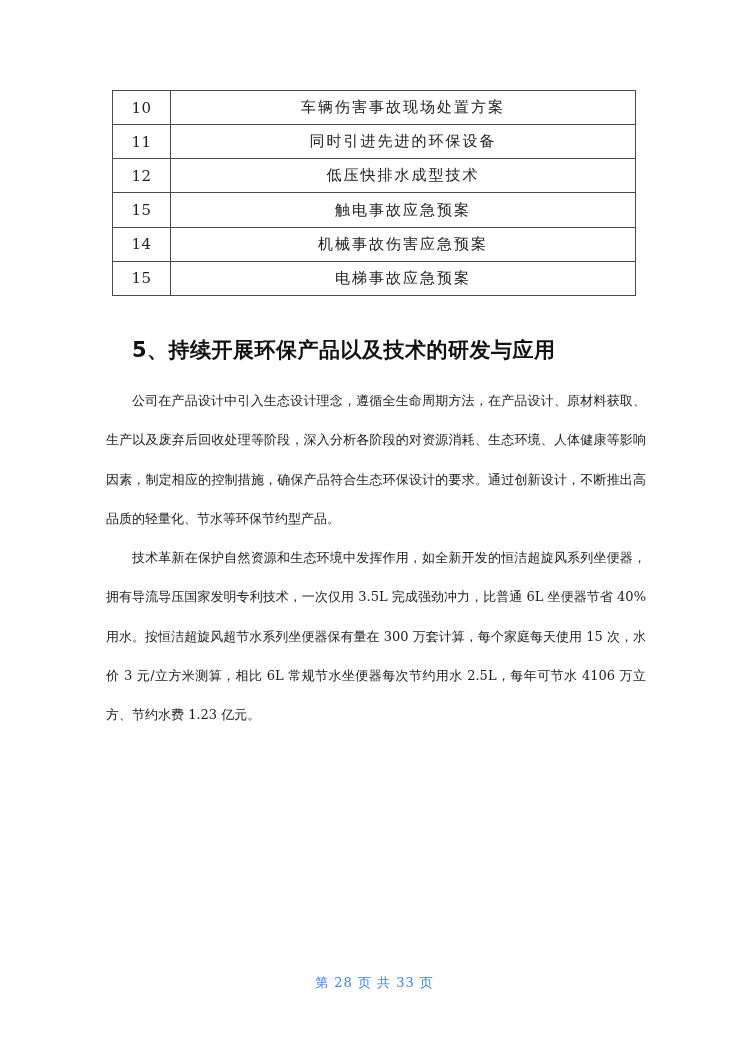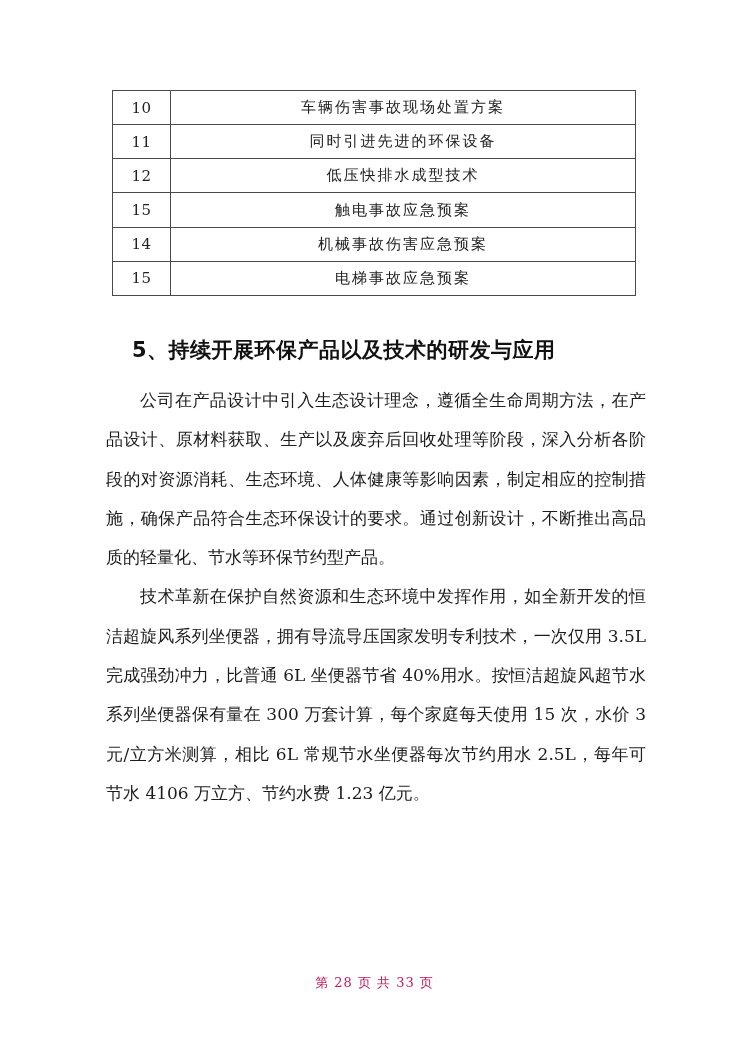--- a/index.html
+++ b/index.html
@@ -57,39 +57,39 @@
     letter-spacing: 0.5px;
     white-space: nowrap;
   }
 
   
   .body-text {
     position: absolute;
     left: 106px;
     top: 381px;
     width: 540px;
-    font-size: 17px;
+    font-size: 13px;
     line-height: 39.3px;
     color: #1c1c1c;
     text-align: justify;
   }
   .body-text p {
     margin: 0;
     text-indent: 2em;
   }
 
   
   .footer {
     position: absolute;
     left: 0;
     right: 0;
     top: 974px;
     text-align: center;
     font-size: 13px;
-    color: #be185d;
+    color: #3b82f6;
     letter-spacing: 1px;
   }
 </style>
 </head>
 <body>
 
 <div class="page">
 
   <table class="plan-table">
     <tbody>

